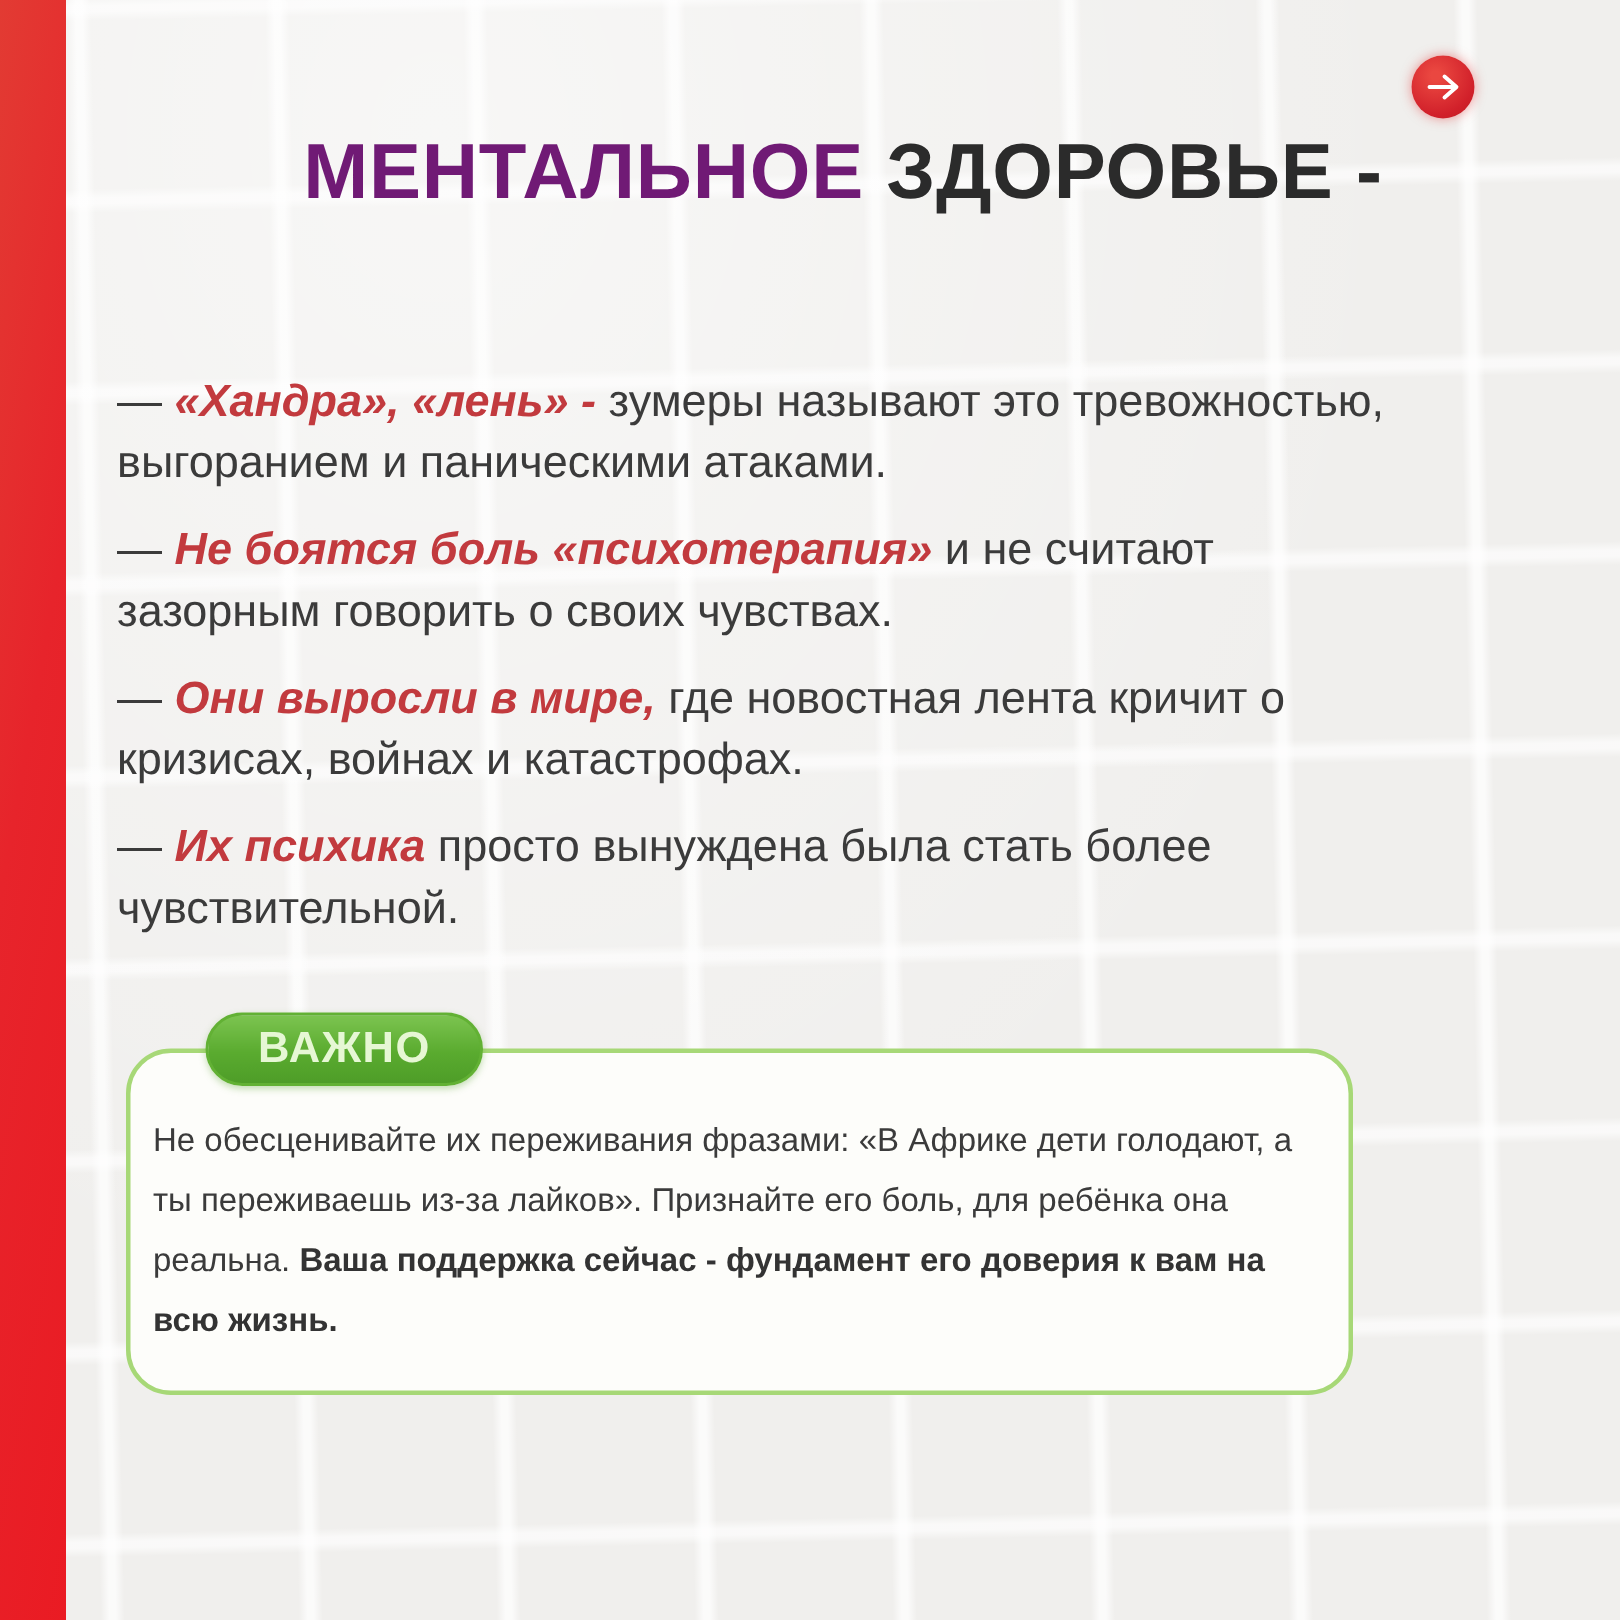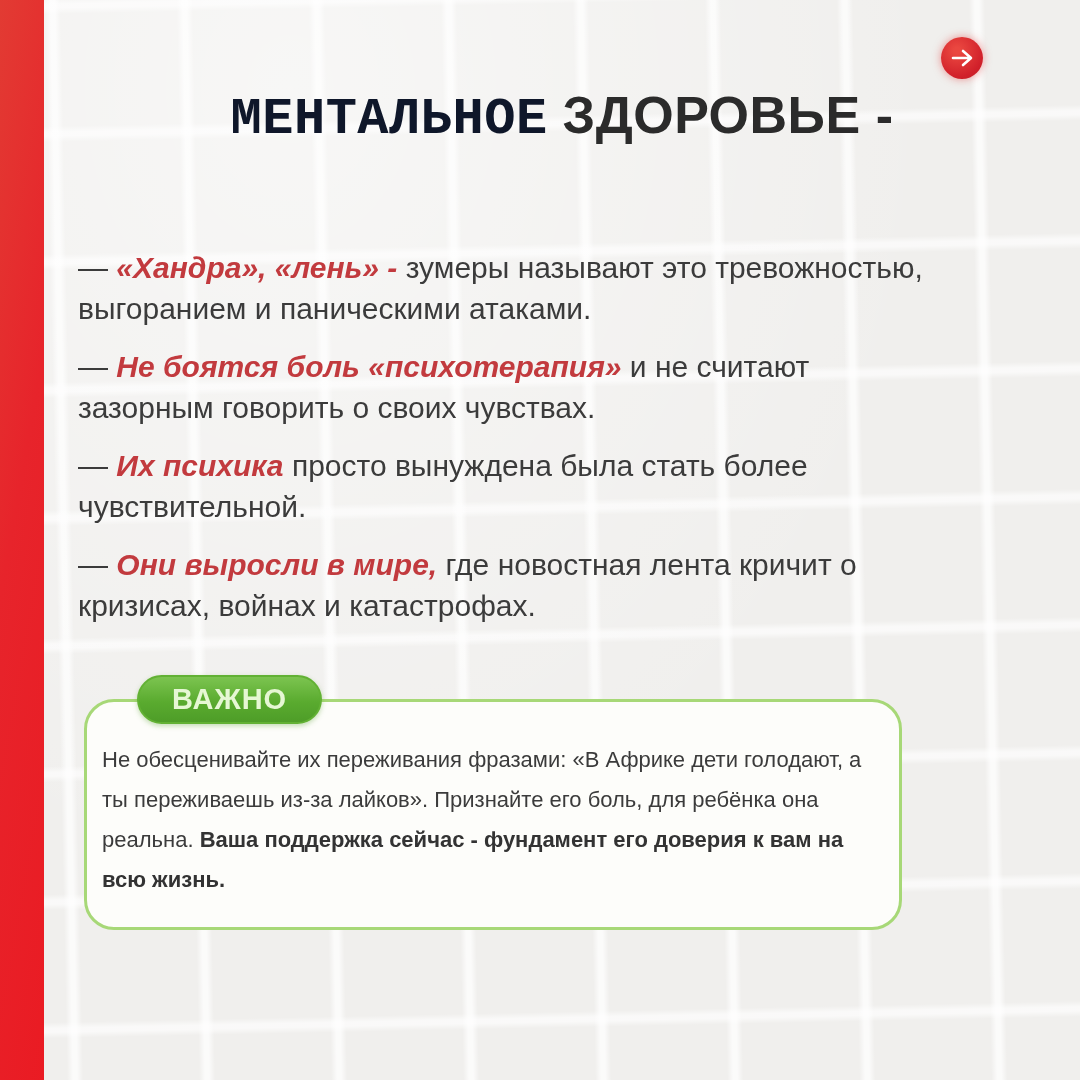--- a/index.html
+++ b/index.html
@@ -35,21 +35,21 @@
     position:absolute;left:941px;top:37px;width:42px;height:42px;border-radius:50%;
     background:radial-gradient(circle at 38% 32%, #ea4740 8%, #d1202a 68%, #bd1a21 100%);
     box-shadow:0 0 8px rgba(225,45,45,.5);
     display:flex;align-items:center;justify-content:center;cursor:pointer;
   }
   .title{
     position:absolute;left:44px;right:0;top:84px;margin:0;
     text-align:center;font-weight:bold;font-size:52px;line-height:62px;
     color:#2b2b2b;letter-spacing:.5px;
   }
-  .title .hl{color:#0f172a;font-family:Liberation Mono, monospace;}
+  .title .hl{color:#701a75;}
   .bullets{
     position:absolute;left:78px;top:247px;width:864px;
     font-size:30px;line-height:41px;color:#3b3b3b;
   }
   .bullets p{margin:0 0 17px 0;}
   .bullets .lead{font-weight:bold;color:#c23a3e;font-style:italic;}
   .imp-box{
     position:absolute;left:84px;top:699px;width:818px;min-height:231px;
     box-sizing:border-box;
     background:#fdfdfa;border:3px solid #a7d877;border-radius:30px;
@@ -80,21 +80,21 @@
         <path d="M4 13 H21 M14 6 L22 13 L14 20" stroke="#ffffff" stroke-width="2.6" fill="none" stroke-linecap="round" stroke-linejoin="round"></path>
       </svg>
     </span>
   </div>
 
   <h1 class="title"><span class="hl">МЕНТАЛЬНОЕ</span><span> ЗДОРОВЬЕ -</span><br></h1>
 
   <div class="bullets">
     <p><span>— </span><span class="lead">«Хандра», «лень» - </span><span>зумеры называют это тревожностью, выгоранием и паническими атаками.</span></p>
     <p><span>— </span><span class="lead">Не боятся боль «психотерапия» </span><span>и не считают зазорным говорить о своих чувствах.</span></p>
+    <p><span>— </span><span class="lead">Они выросли в мире, </span><span>где новостная лента кричит о кризисах, войнах и катастрофах.</span></p>
     <p><span>— </span><span class="lead">Их психика </span><span>просто вынуждена была стать более чувствительной.</span></p>
-    <p><span>— </span><span class="lead">Они выросли в мире, </span><span>где новостная лента кричит о кризисах, войнах и катастрофах.</span></p>
   </div>
 
   <div class="imp-box">
     <div class="badge">ВАЖНО</div>
     <p class="imp-text"><span>Не обесценивайте их переживания фразами: «В Африке дети голодают, а ты переживаешь из-за лайков». Признайте его боль, для ребёнка она реальна. </span><span class="bold">Ваша поддержка сейчас - фундамент его доверия к вам на всю жизнь.</span></p>
   </div>
 </div>
 
 </body></html>

